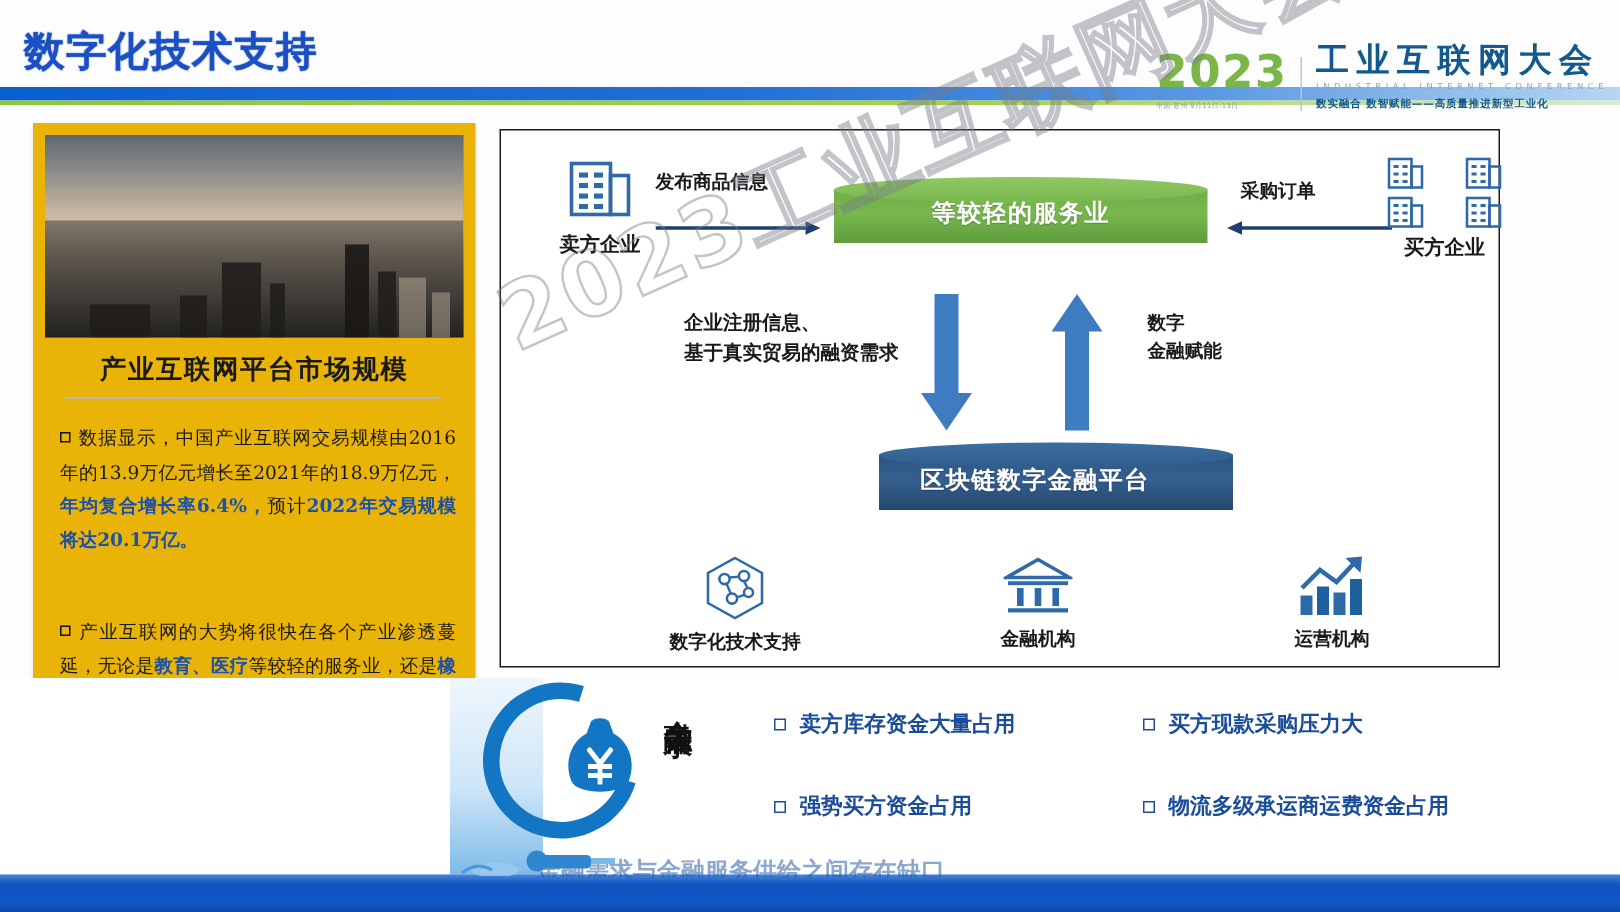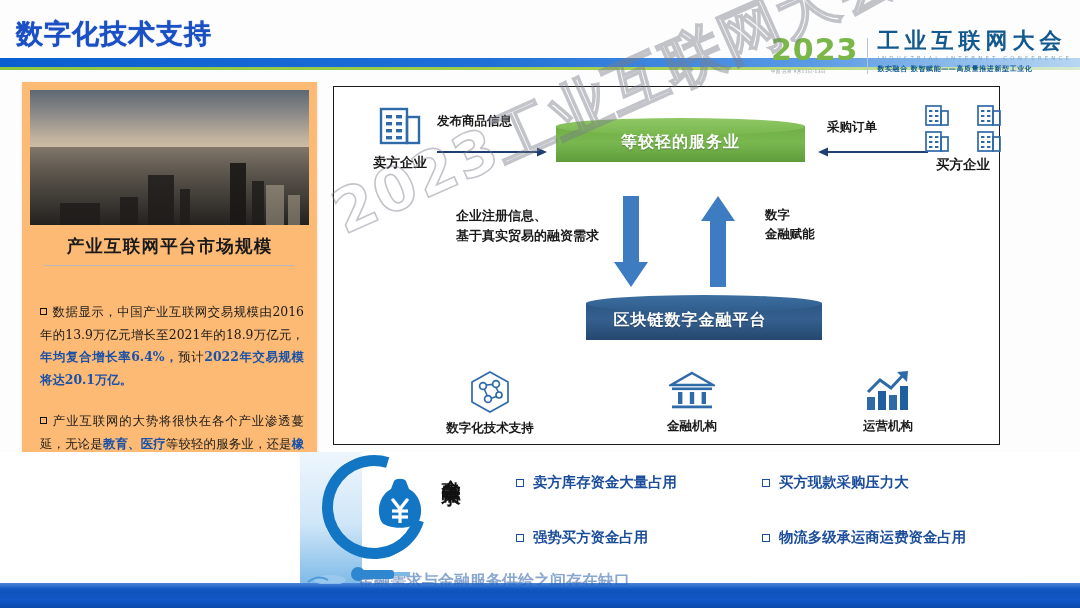--- a/index.html
+++ b/index.html
@@ -72,21 +72,21 @@
   }
   #logo-tag {
     font-size: 7px; color: #12598f; font-weight: bold;
     letter-spacing: .6px; margin-top: 3px; white-space: nowrap;
   }
 
   
   #left-panel {
     position: absolute;
     left: 22px; top: 82px; width: 295px; height: 470px;
-    background: #fdba74;
+    background: #eab308;
     box-shadow: 0 1px 3px rgba(0,0,0,.12);
   }
   #city-photo {
     position: absolute; left: 8px; top: 8px;
     width: 279px; height: 135px;
     background:
       linear-gradient(180deg, #6d7580 0%, #a79c90 38%, #cbbba6 46%, #9b9287 55%, #4e4b47 75%, #36342f 100%);
     overflow: hidden;
   }
   #city-photo .sky {
@@ -114,21 +114,21 @@
     position: absolute; left: 22px; top: 183px;
     width: 250px; height: 1px; background: #b9b9b9;
   }
 
   .bullet-block {
     position: absolute; left: 18px; width: 264px;
     font-family: "DejaVu Serif", "Liberation Serif", serif;
     font-size: 12.4px; line-height: 1.82; color: #1a1a1a;
     text-align: justify;
   }
-  .bullet-block.b1 { top: 199px; margin-top: 20px; }
+  .bullet-block.b1 { top: 199px; }
   .bullet-block.b2 { top: 328px; }
   .bullet-sq {
     display: inline-block;
     width: 7px; height: 7px;
     border: 1.4px solid #111;
     margin-right: 5px;
     vertical-align: 1px;
   }
   .hl { color: #1b52a8; font-weight: bold; }
   .bullet-body { display: inline; }

